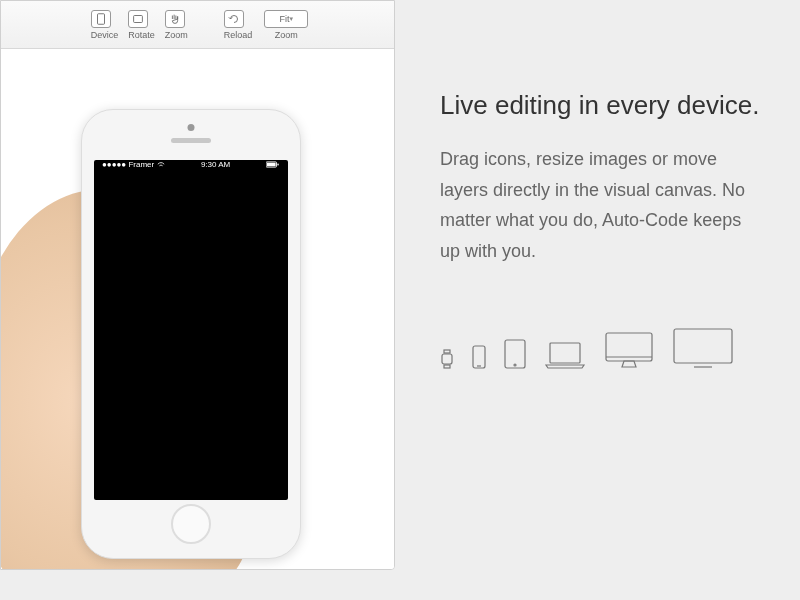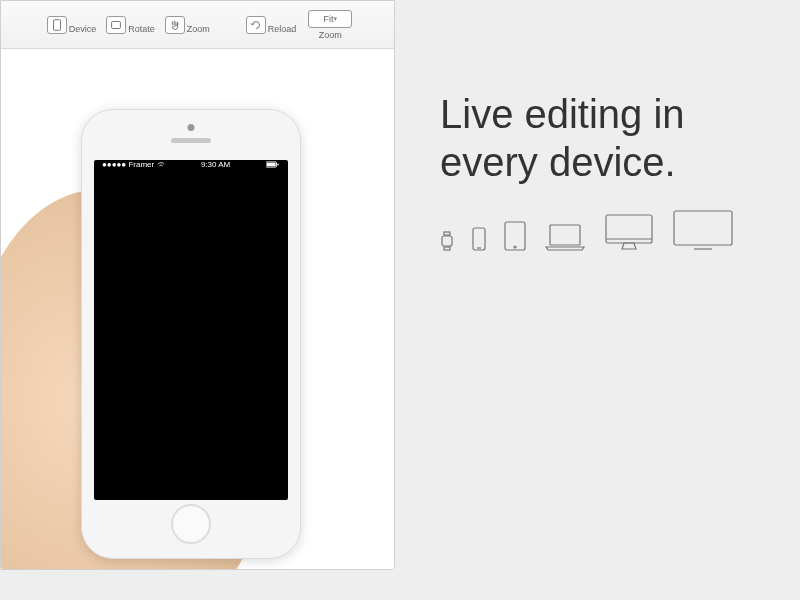--- a/index.html
+++ b/index.html
@@ -39,22 +39,22 @@
       padding: 0 8px;
       font-size: 9px;
       color: #666;
     }
     .toolbar-group {
       display: flex;
       gap: 2px;
     }
     .toolbar-btn {
       display: flex;
-      flex-direction: row;
-      align-items: flex-end;
+      flex-direction: column;
+      align-items: flex-start;
       gap: 2px;
       padding: 2px 4px;
       cursor: pointer;
     }
     .toolbar-icon {
       width: 20px;
       height: 18px;
       border: 1px solid #999;
       border-radius: 3px;
       background: #fff;
@@ -163,21 +163,21 @@
       border-radius: 50%;
       background: #fafafa;
     }
     .right-panel {
       width: 400px;
       padding: 90px 40px 40px 40px;
       display: flex;
       flex-direction: column;
     }
     .headline {
-      font-size: 40px;
+      font-size: 26px;
       font-weight: 300;
       color: #333;
       line-height: 1.2;
       margin-bottom: 23px;
     }
     .body-text {
       font-size: 18px;
       font-weight: 300;
       color: #666;
       line-height: 1.7;
@@ -267,20 +267,21 @@
           </div>
         </div>
         <div class="home-btn"></div>
       </div>
     </div>
   </div>
 </div>
 
 <div class="right-panel">
   <h1 class="headline">Live editing in every device.</h1>
+  <p class="body-text">Drag icons, resize images or move layers directly in the visual canvas. No matter what you do, Auto-Code keeps up with you.</p>
   <div class="device-icons">
     <svg width="14" height="20" viewBox="0 0 14 20">
         <rect x="2" y="5" width="10" height="10" rx="2"></rect>
         <rect x="4" y="1" width="6" height="3"></rect>
         <rect x="4" y="16" width="6" height="3"></rect>
       </svg>
     <svg width="14" height="24" viewBox="0 0 14 24">
         <rect x="1" y="1" width="12" height="22" rx="2"></rect>
         <line x1="5" y1="21" x2="9" y2="21"></line>
       </svg>

